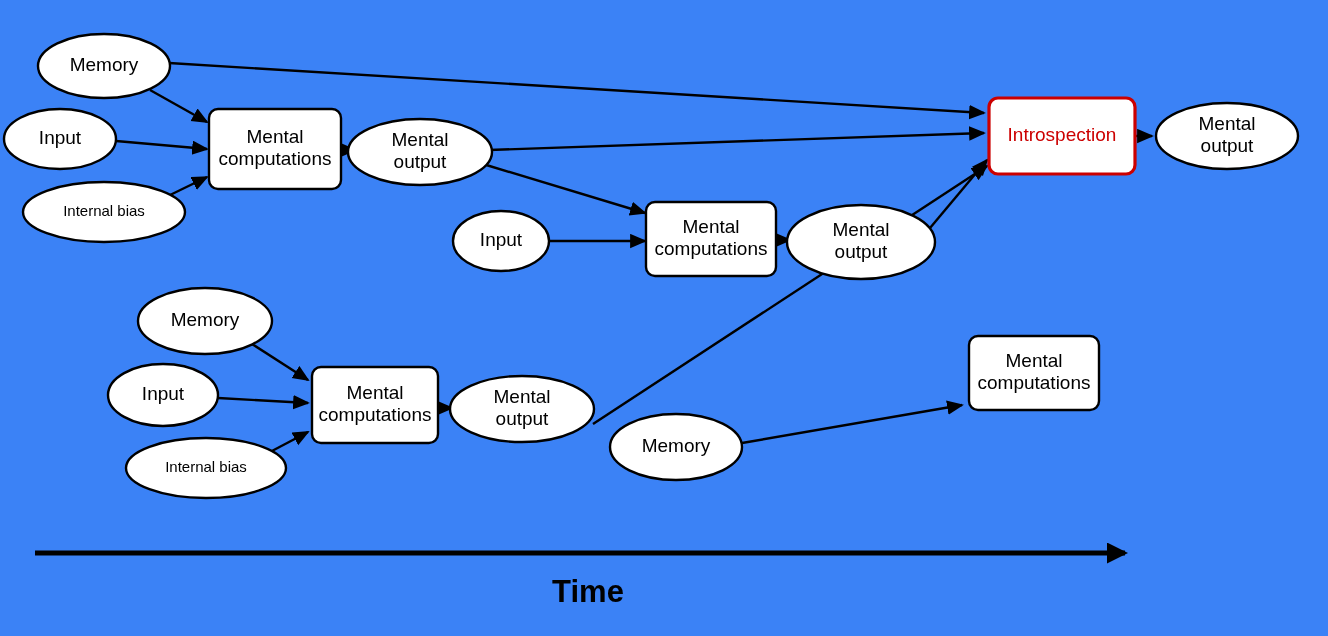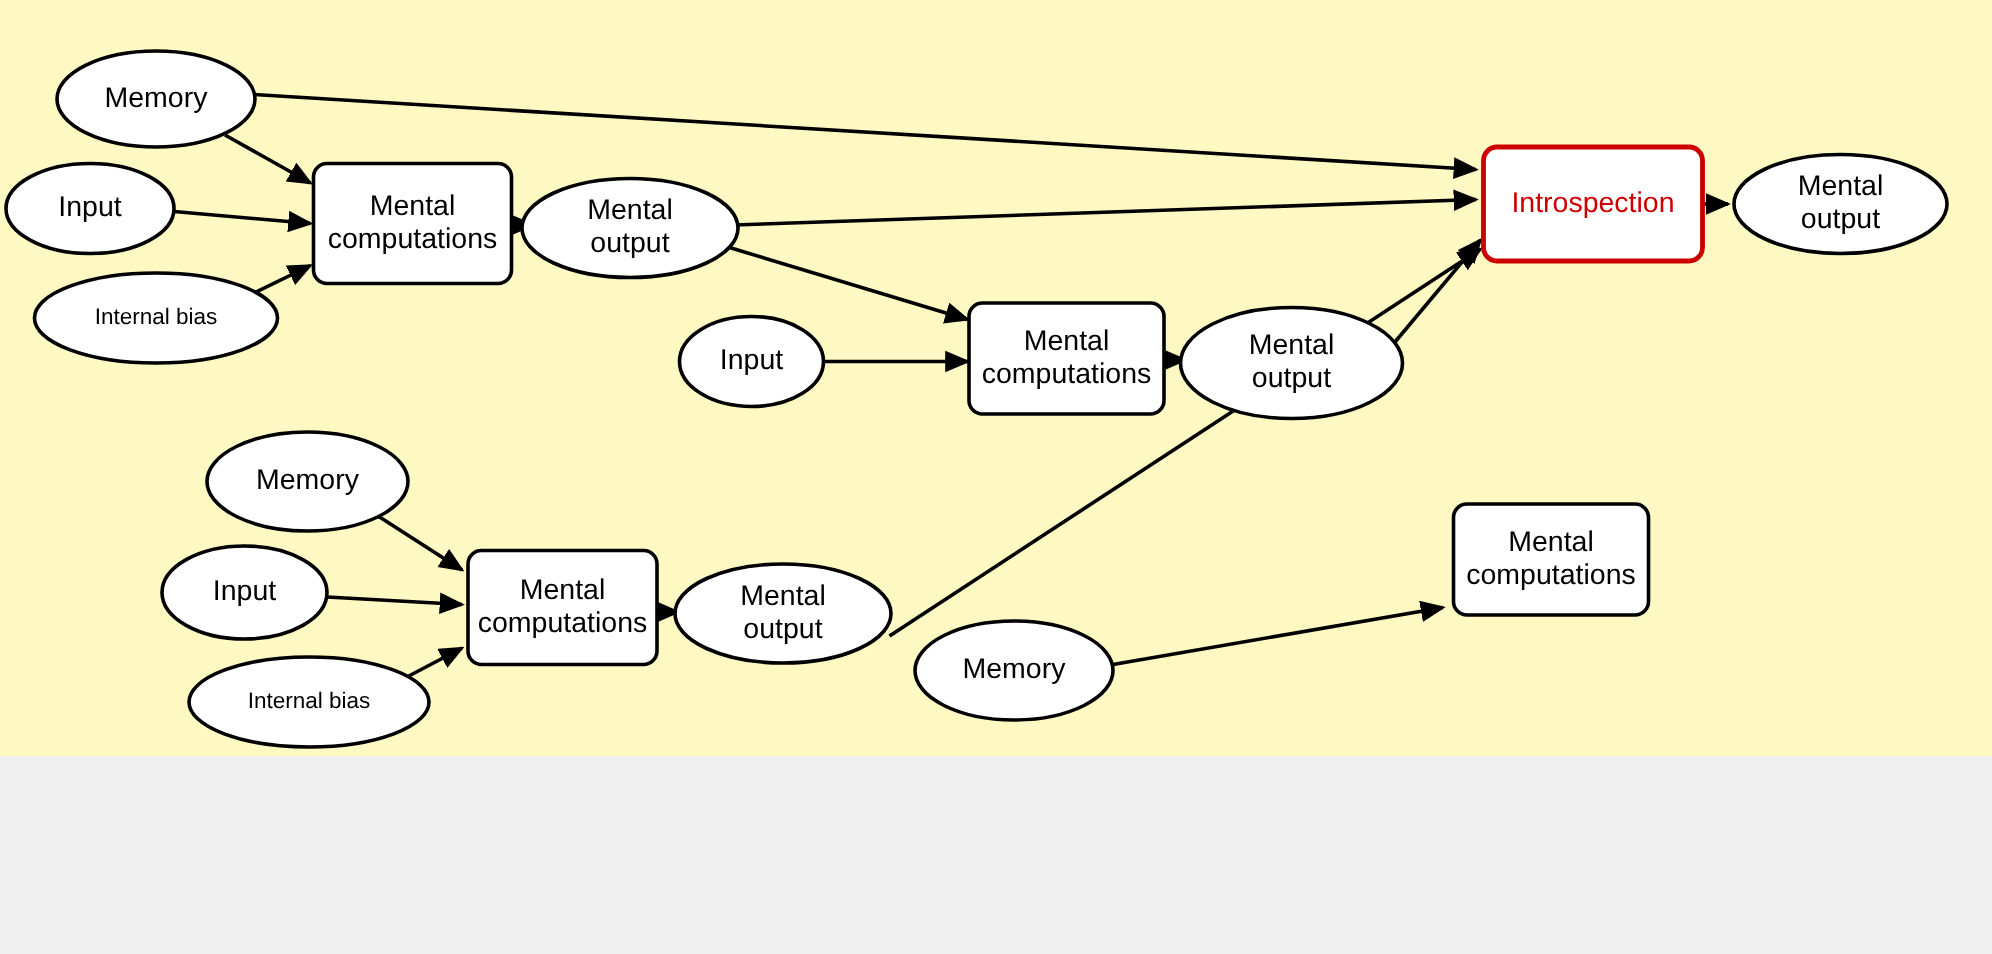--- a/index.html
+++ b/index.html
@@ -7,22 +7,22 @@
     margin: 0;
     padding: 0;
     background: #efefef;
   }
   body {
     font-family: "Liberation Sans", sans-serif;
   }
   #diagram-root {
     position: relative;
     width: 1328px;
-    height: 504px;
-    background: #fef9c3;
+    height: 636px;
+    background: #3b82f6;
     overflow: hidden;
   }
   #diagram-svg {
     position: absolute;
     top: 0;
     left: 0;
     width: 1328px;
     height: 636px;
     display: block;
   }

